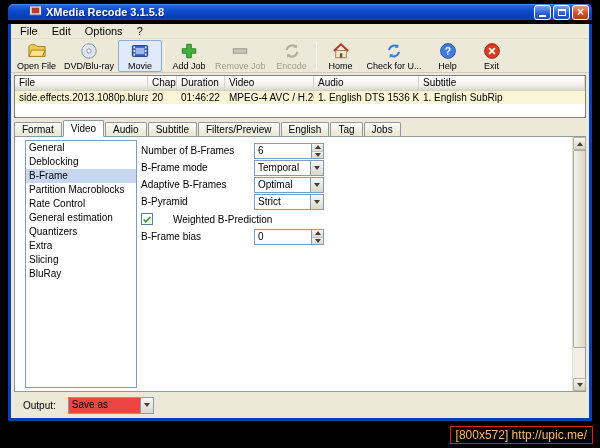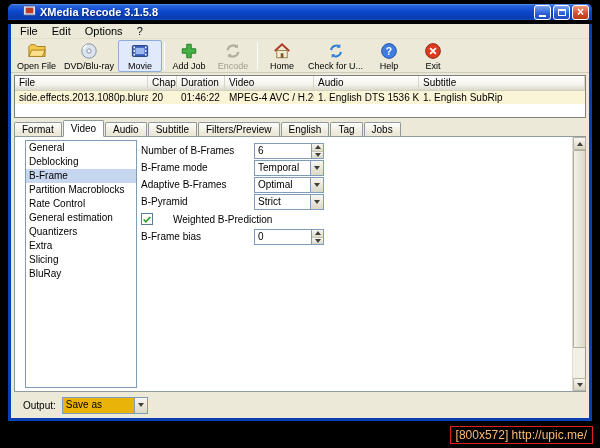--- a/index.html
+++ b/index.html
@@ -12,21 +12,21 @@
     color: #000;
   }
 
   
   .window {
     position: absolute; left: 8px; top: 4px; width: 584px; height: 417px;
     border-radius: 5px 5px 2px 2px;
   }
   .titlebar {
     height: 16px; display: flex; align-items: center; gap: 4px;
-    padding: 0 3px 0 15px;
+    padding: 0 3px 0 21px;
     background: linear-gradient(180deg, #5a93f0 0%, #2a63dc 10%, var(--titlebar_blue,#0b48cc) 45%, #0a3cae 90%, #1450c8 100%);
     border-radius: 5px 5px 0 0;
   }
   .title {
     color: #fff; font-size: 11px; font-weight: bold;
     text-shadow: 1px 1px 1px #08297a; white-space: nowrap; overflow: hidden;
   }
   .tb-btns { margin-left: auto; display: flex; gap: 2px; }
   .tb-btn {
     width: 17px; height: 15px; border-radius: 3px;
@@ -124,22 +124,22 @@
 
   
   .vscroll { position: absolute; right: 0; top: 0; bottom: 0; width: 13px; background: #f2f0e4; border-left: 1px solid #e0ddd0; }
   .sb-btn { position: absolute; left: 0; width: 13px; height: 13px; background: linear-gradient(180deg,#f8f6f0,#d8d4c4);
             border: 1px solid #b8b4a4; border-radius: 1px; display: flex; align-items: center; justify-content: center; }
   .sb-up { top: 0; } .sb-down { bottom: 0; }
   .sb-thumb { position: absolute; left: 0; top: 13px; width: 13px; height: 78%;
               background: linear-gradient(90deg,#f4f2ea,#dcd8c8); border: 1px solid #b0ac9c; border-radius: 1px; }
 
   
-  .bottombar { height: 26px; display: flex; align-items: center; gap: 6px; padding-left: 12px; font-size: 10px; }
-  .out-combo { width: 86px; height: 17px; background: #eab308; border: 1px solid var(--control_border,#7f9db9);
+  .bottombar { height: 26px; display: flex; align-items: center; gap: 12px; padding-left: 12px; font-size: 10px; }
+  .out-combo { width: 86px; height: 17px; background: #ef4444; border: 1px solid var(--control_border,#7f9db9);
                display: flex; align-items: stretch; font-size: 10px; }
 
   
   .watermark {
     position: absolute; right: 7px; bottom: 4px;
     color: #fdba74; font-size: 12px; padding: 1px 5px;
     border: 1px solid var(--watermark_red,#e02020);
   }
 </style>
 </head>
@@ -214,20 +214,28 @@
         <span class="tlabel">Movie</span>
       </div>
       <div class="tsep"></div>
       <div class="tbtn">
         <span class="ticon">
           <svg viewBox="0 0 20 20" width="18" height="18">
               <path d="M7.5 2.5h5v5h5v5h-5v5h-5v-5h-5v-5h5z" fill="#43b143" stroke="#1e7a1e"></path>
             </svg>
         </span>
         <span class="tlabel">Add Job</span>
+      </div>
+      <div class="tbtn disabled">
+        <span class="ticon">
+          <svg viewBox="0 0 20 20" width="18" height="18">
+              <rect x="2.5" y="7.5" width="15" height="5" fill="#c6c3b4" stroke="#9a978a"></rect>
+            </svg>
+        </span>
+        <span class="tlabel">Remove Job</span>
       </div>
       <div class="tbtn disabled">
         <span class="ticon">
           <svg viewBox="0 0 20 20" width="18" height="18">
               <path d="M4 9a6.3 6.3 0 0 1 10.5-3.6" fill="none" stroke="#b0ad9e" stroke-width="2.4"></path>
               <path d="M16 11a6.3 6.3 0 0 1-10.5 3.6" fill="none" stroke="#b0ad9e" stroke-width="2.4"></path>
               <path d="M15.5 2.5v4h-4z" fill="#b0ad9e"></path>
               <path d="M4.5 17.5v-4h4z" fill="#b0ad9e"></path>
             </svg>
         </span>

